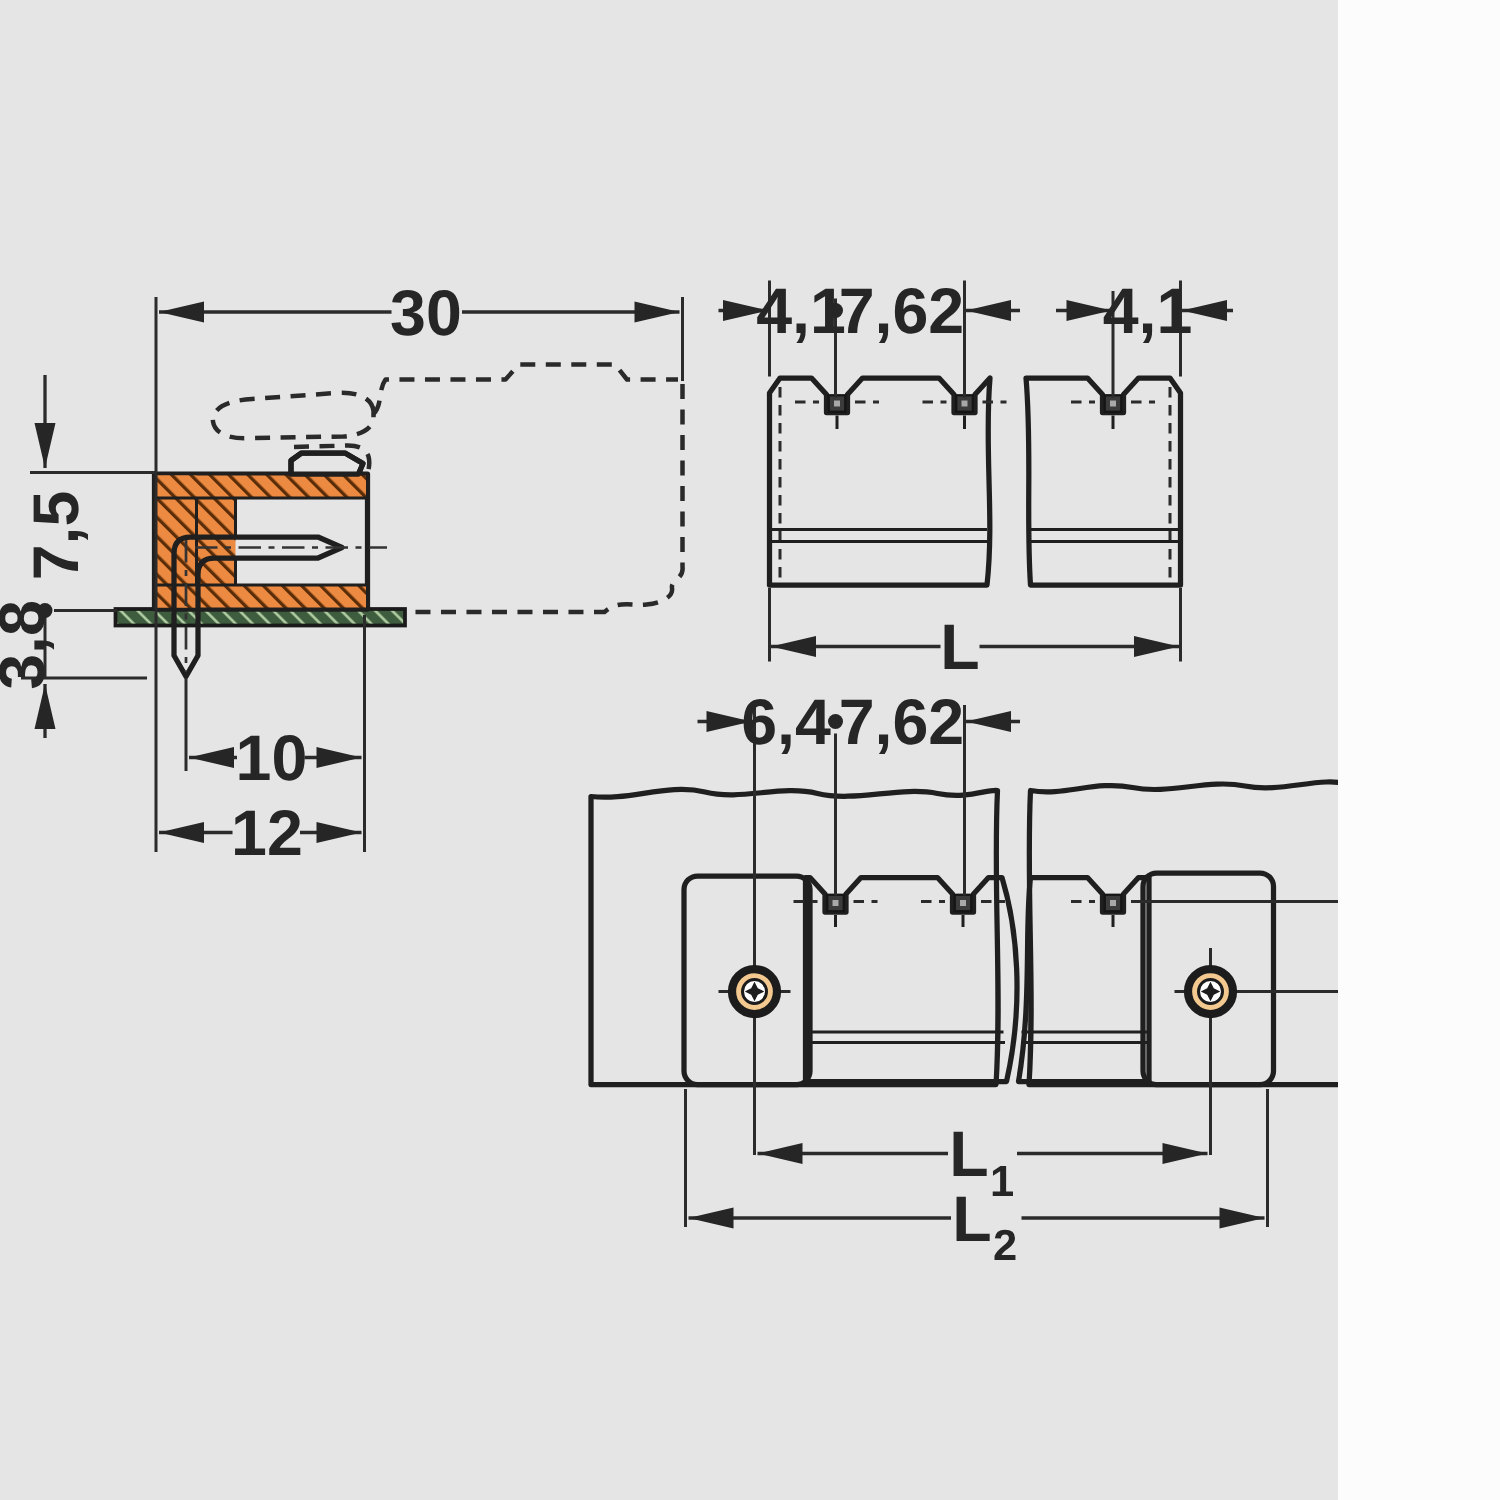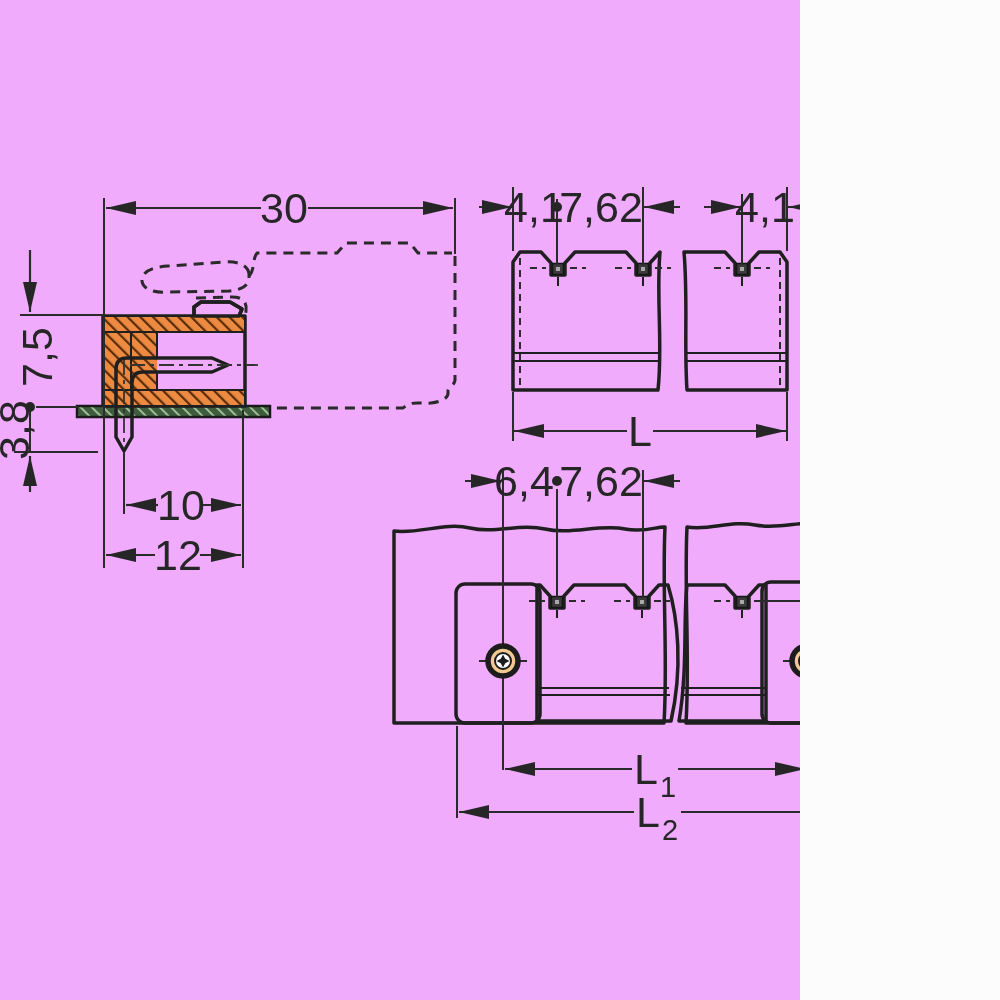--- a/index.html
+++ b/index.html
@@ -1,16 +1,16 @@
 <!DOCTYPE html>
 <html><head>
 <meta charset="utf-8">
 <style>
   html,body{margin:0;padding:0;background:#fcfcfc;}
-  #stage{position:relative;width:800px;height:1000px;background:#f0abfc;overflow:hidden;}
+  #stage{position:relative;width:892px;height:1000px;background:#e5e5e5;overflow:hidden;font-weight:bold;}
   svg{display:block;}
   svg text{font-family:"Liberation Sans",sans-serif;fill:#262626;}
   .t{font-size:43px;}
   .ts{font-size:29px;}
   .ol{stroke:#1f1f1f;stroke-width:3.5;fill:none;stroke-linejoin:round;}
   .thin{stroke:#1f1f1f;stroke-width:2;fill:none;}
   .dim{stroke:#2b2b2b;stroke-width:2.2;fill:none;}
   .ext{stroke:#2b2b2b;stroke-width:2;fill:none;}
   .dsh{stroke:#2a2a2a;stroke-width:3;fill:none;stroke-dasharray:10 7;stroke-linejoin:round;}
   .dd{stroke:#333;stroke-width:1.8;fill:none;stroke-dasharray:15 5 4 5;}

